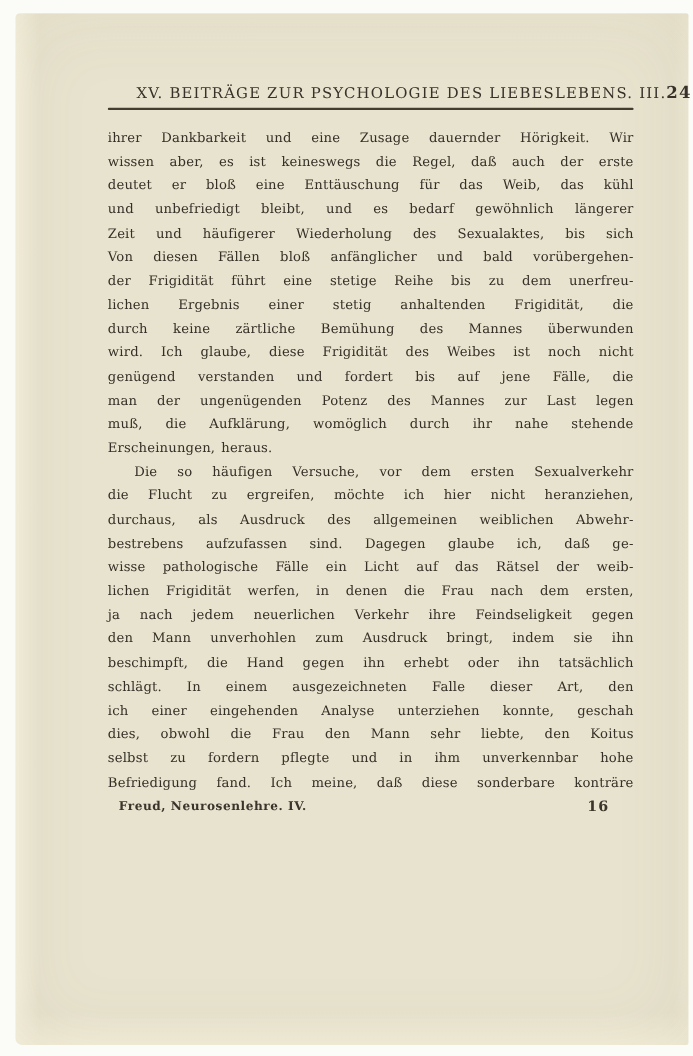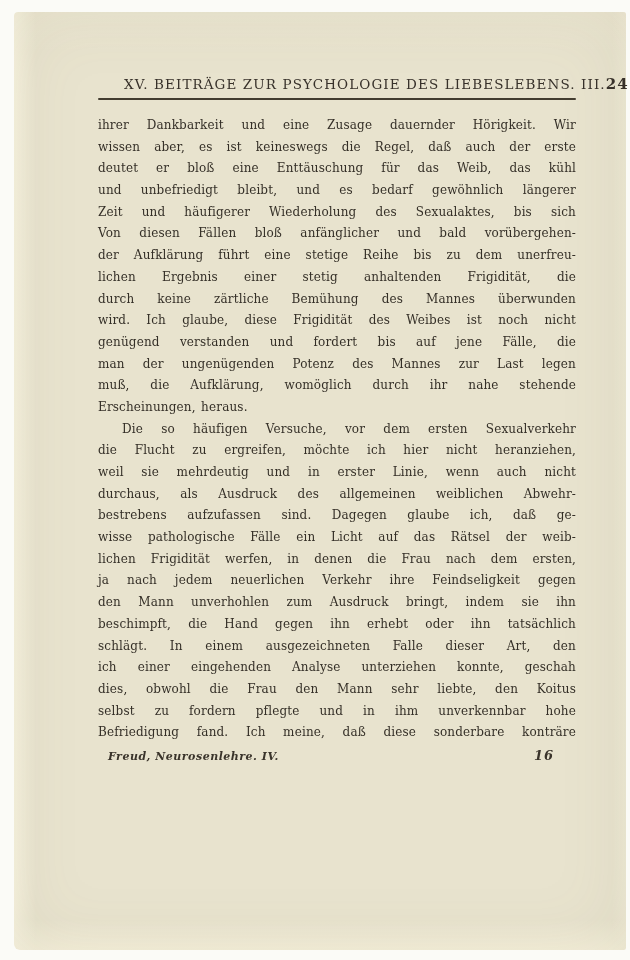--- a/index.html
+++ b/index.html
@@ -72,23 +72,22 @@
     text-align-last: justify;
     white-space: nowrap;
     overflow: visible;
   }
   .line.flush { text-align-last: left; }
   .line.indent { text-indent: 24px; }
   .page-footer {
     margin-top: 4px;
     display: flex;
     justify-content: space-between;
-    align-items: flex-end;
+    align-items: flex-start;
     color: #3a342b;
-    font-style: italic;
   }
   .page-footer .signature {
     margin-left: 10px;
     font-size: 11px;
     font-weight: bold;
     letter-spacing: 0.5px;
   }
   .page-footer .sheetnum {
     margin-right: 22px;
     font-size: 13px;
@@ -109,31 +108,30 @@
 
     <div class="header-rule"></div>
 
     <div class="body-text">
         <div class="line">ihrer Dankbarkeit und eine Zusage dauernder Hörigkeit. Wir</div>
         <div class="line">wissen aber, es ist keineswegs die Regel, daß auch der erste</div>
         <div class="line">deutet er bloß eine Enttäuschung für das Weib, das kühl</div>
         <div class="line">und unbefriedigt bleibt, und es bedarf gewöhnlich längerer</div>
         <div class="line">Zeit und häufigerer Wiederholung des Sexualaktes, bis sich</div>
         <div class="line">Von diesen Fällen bloß anfänglicher und bald vorübergehen-</div>
-        <div class="line">der Aufklärung führt eine stetige Reihe bis zu dem unerfreu-</div>
+        <div class="line">der Frigidität führt eine stetige Reihe bis zu dem unerfreu-</div>
         <div class="line">lichen Ergebnis einer stetig anhaltenden Frigidität, die</div>
         <div class="line">durch keine zärtliche Bemühung des Mannes überwunden</div>
         <div class="line">wird. Ich glaube, diese Frigidität des Weibes ist noch nicht</div>
         <div class="line">genügend verstanden und fordert bis auf jene Fälle, die</div>
         <div class="line">man der ungenügenden Potenz des Mannes zur Last legen</div>
         <div class="line">muß, die Aufklärung, womöglich durch ihr nahe stehende</div>
         <div class="line flush">Erscheinungen, heraus.</div>
         <div class="line indent">Die so häufigen Versuche, vor dem ersten Sexualverkehr</div>
         <div class="line">die Flucht zu ergreifen, möchte ich hier nicht heranziehen,</div>
-        <div class="line">weil sie mehrdeutig und in erster Linie, wenn auch nicht</div>
         <div class="line">durchaus, als Ausdruck des allgemeinen weiblichen Abwehr-</div>
         <div class="line">bestrebens aufzufassen sind. Dagegen glaube ich, daß ge-</div>
         <div class="line">wisse pathologische Fälle ein Licht auf das Rätsel der weib-</div>
         <div class="line">lichen Frigidität werfen, in denen die Frau nach dem ersten,</div>
         <div class="line">ja nach jedem neuerlichen Verkehr ihre Feindseligkeit gegen</div>
         <div class="line">den Mann unverhohlen zum Ausdruck bringt, indem sie ihn</div>
         <div class="line">beschimpft, die Hand gegen ihn erhebt oder ihn tatsächlich</div>
         <div class="line">schlägt. In einem ausgezeichneten Falle dieser Art, den</div>
         <div class="line">ich einer eingehenden Analyse unterziehen konnte, geschah</div>
         <div class="line">dies, obwohl die Frau den Mann sehr liebte, den Koitus</div>

